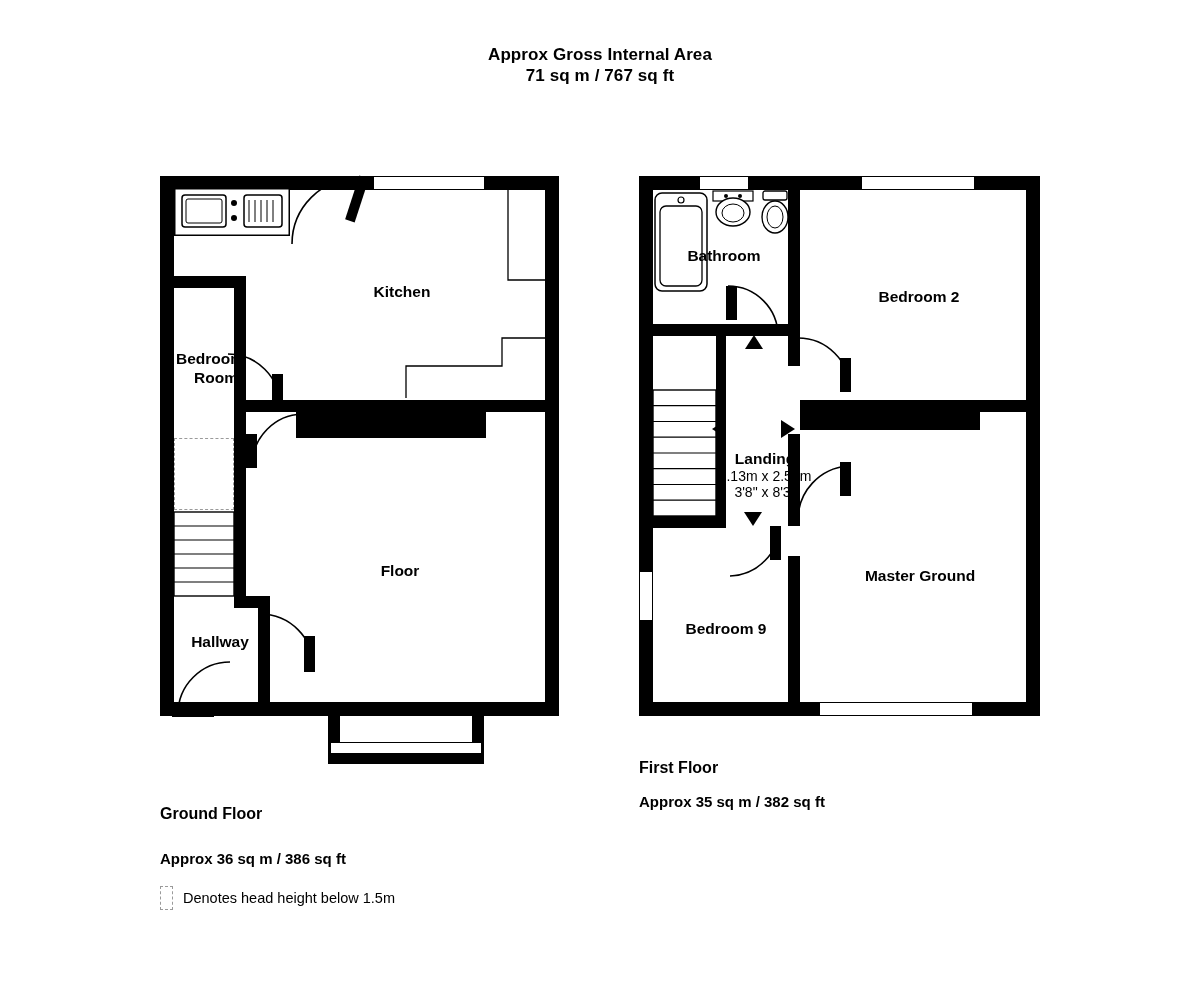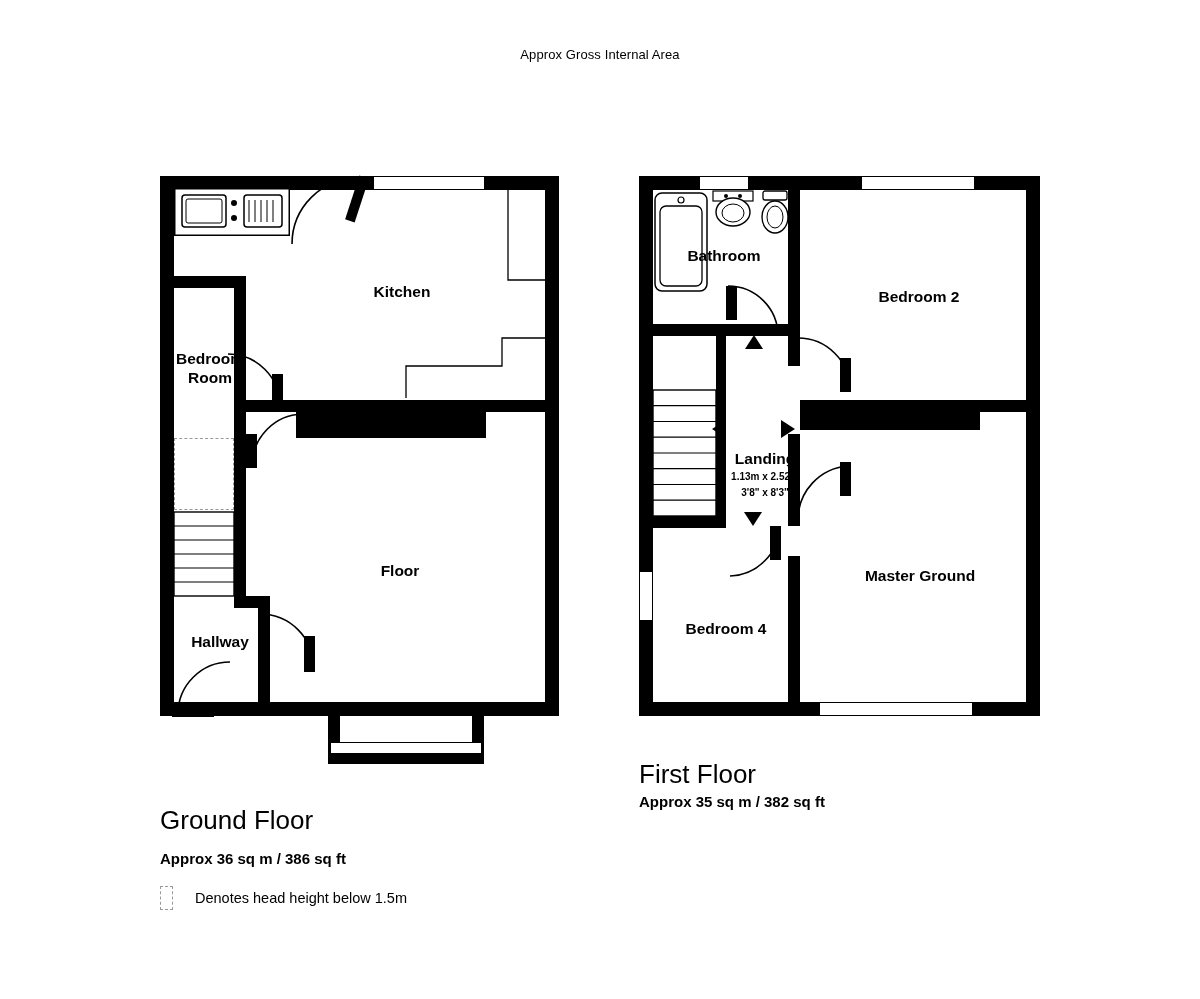--- a/index.html
+++ b/index.html
@@ -15,22 +15,22 @@
     overflow: hidden;
   }
 
   
   #header {
     position: absolute;
     top: 44px; left: 0; width: 1200px;
     text-align: center;
   }
   #header .line {
-    font-size: 13px;
-    font-weight: normal;
+    font-size: 17px;
+    font-weight: bold;
     line-height: 21px;
     letter-spacing: 0.1px;
   }
 
   
   #plan { position: absolute; top: 0; left: 0; width: 1200px; height: 999px; }
 
   .wall { position: absolute; background: #000; }
 
   
@@ -49,52 +49,52 @@
   .room-label {
     position: absolute;
     font-size: 15.5px;
     font-weight: bold;
     text-align: center;
     line-height: 19px;
     white-space: nowrap;
   }
   .dim-label {
     position: absolute;
-    font-size: 10px;
-    font-weight: bold;
+    font-size: 14px;
+    font-weight: normal;
     text-align: center;
     line-height: 17px;
     white-space: nowrap;
   }
 
   .floor-title {
     position: absolute;
-    font-size: 26px;
-    font-weight: normal;
+    font-size: 16px;
+    font-weight: bold;
     white-space: nowrap;
   }
   .floor-sub {
     position: absolute;
     font-size: 15px;
     font-weight: bold;
     white-space: nowrap;
   }
 
   
   .dashed-box {
     position: absolute;
     border: 1.3px dashed #9a9a9a;
     background: transparent;
   }
 
   
   #legend {
     position: absolute;
     left: 160px; top: 886px;
-    display: flex; align-items: center; gap: 22px;
+    display: flex; align-items: center; gap: 10px;
   }
   #legend .swatch {
     width: 13px; height: 24px;
     border: 1.3px dashed #9a9a9a;
   }
   #legend .legend-text { font-size: 14.5px; }
 
   #disclaimer {
     position: absolute;
     left: 130px; top: 920px;
@@ -105,20 +105,21 @@
   }
 
   svg { display: block; overflow: visible; }
   .fixsvg { position: absolute; }
 </style>
 </head>
 <body>
 
 <div id="header">
   <div class="line">Approx Gross Internal Area</div>
+  <div class="line">71 sq m / 767 sq ft</div>
 </div>
 
 <div id="plan">
 
   <div>
 
     <div class="wall" style="left:160px; top:176px; width:14px; height:540px;"></div>
     <div class="wall" style="left:545px; top:176px; width:14px; height:540px;"></div>
     <div class="wall" style="left:160px; top:176px; width:399px; height:14px;"></div>
     <div class="wall" style="left:160px; top:702px; width:399px; height:14px;"></div>
@@ -208,21 +209,21 @@
     <div class="fixsvg" style="left:172px; top:660px;">
       <svg width="90" height="58" viewBox="0 0 90 58">
         <path d="M6,54 A52,52 0 0 1 58,2" fill="none" stroke="#000" stroke-width="1.6"></path>
         <rect x="0" y="46" width="42" height="11" fill="#000"></rect>
       </svg>
     </div>
 
     <div class="room-label" style="left:332px; top:282px; width:140px;">Kitchen</div>
 
     <div class="room-label" style="left:146px; top:349px; width:128px;">Bedroom</div>
-    <div class="room-label" style="left:146px; top:368px; width:128px;">Room</div>
+    <div class="room-label" style="left:152px; top:368px; width:128px;">Room</div>
 
     <div class="room-label" style="left:330px; top:561px; width:140px;">Floor</div>
 
     <div class="room-label" style="left:156px; top:632px; width:128px;">Hallway</div>
 
     <div class="floor-title" style="left:160px; top:805px;">Ground Floor</div>
     <div class="floor-sub" style="left:160px; top:838px;margin-top:12px;">Approx 36 sq m / 386 sq ft</div>
   </div>
 
   <div>
@@ -338,21 +339,21 @@
           <polygon points="9,14 0,0 18,0" fill="#000"></polygon>
         </svg>
     </div>
 
     <div class="room-label" style="left:654px; top:246px; width:140px;">Bathroom</div>
 
     <div class="room-label" style="left:848px; top:287px; width:142px;">Bedroom 2</div>
 
     <div class="room-label" style="left:832px; top:566px; width:176px;">Master Ground</div>
 
-    <div class="room-label" style="left:656px; top:619px; width:140px;">Bedroom 4</div>
+    <div class="room-label" style="left:656px; top:619px; width:140px;">Bedroom 9</div>
 
     <div class="room-label" style="left:695px; top:449px; width:140px;">Landing</div>
     <div class="dim-label" style="left:695px; top:468px; width:140px;">1.13m x 2.52m</div>
     <div class="dim-label" style="left:695px; top:484px; width:140px;">3'8" x 8'3"</div>
 
     <div class="floor-title" style="left:639px; top:759px;">First Floor</div>
     <div class="floor-sub" style="left:639px; top:793px;">Approx 35 sq m / 382 sq ft</div>
   </div>
 </div>
 

